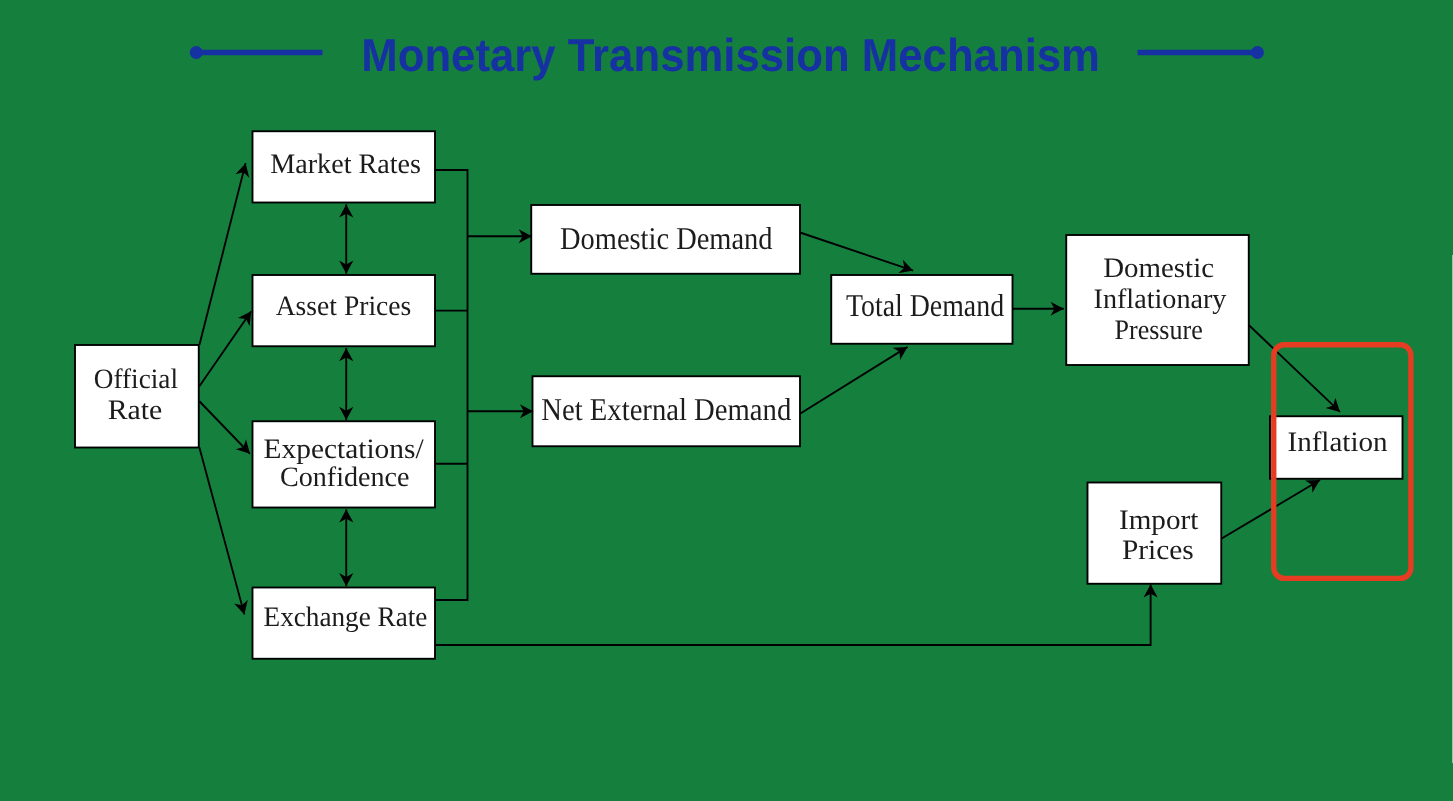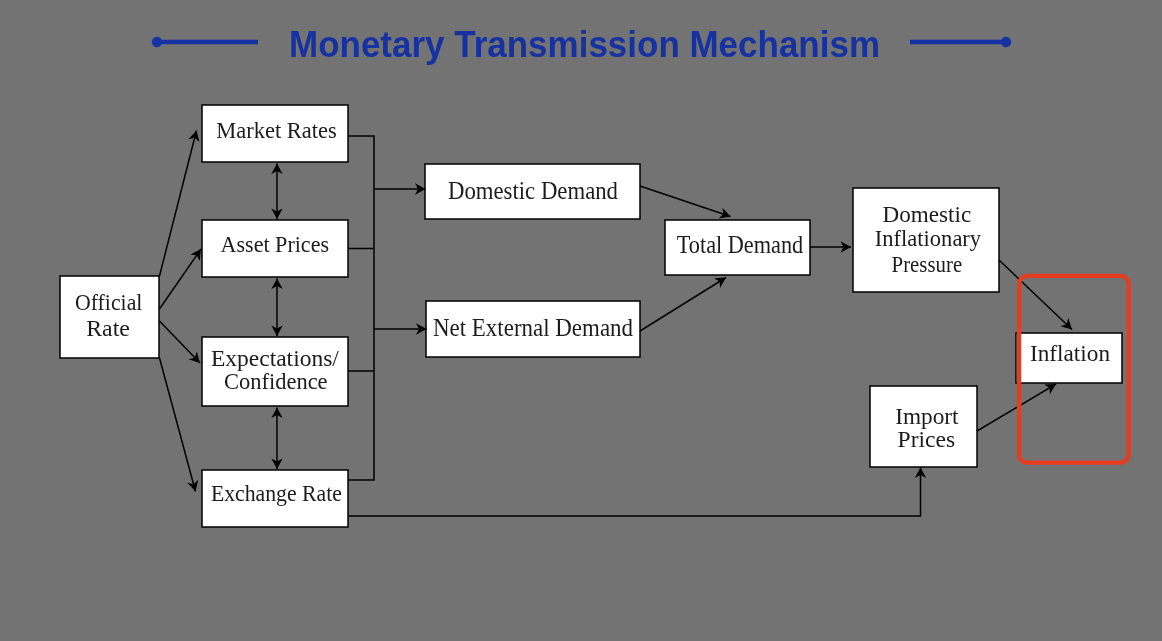--- a/index.html
+++ b/index.html
@@ -1,16 +1,16 @@
 <!DOCTYPE html>
 <html><head>
 <meta charset="utf-8">
 <style>
   html,body{margin:0;padding:0;background:#ffffff;}
-  #stage{position:relative;width:1162px;height:641px;background:#737373;overflow:hidden;}
+  #stage{position:relative;width:1162px;height:641px;background:#15803d;overflow:hidden;}
   svg{display:block;}
   text{font-family:"Liberation Serif", serif;fill:#1c1c1c;}
   .t{font-size:22.5px;}
   .b{font-size:25.5px;}
 </style>
 </head>
 <body>
 <div id="stage">
 <svg width="1162" height="641" viewBox="0 0 1162 641">
   <defs>

